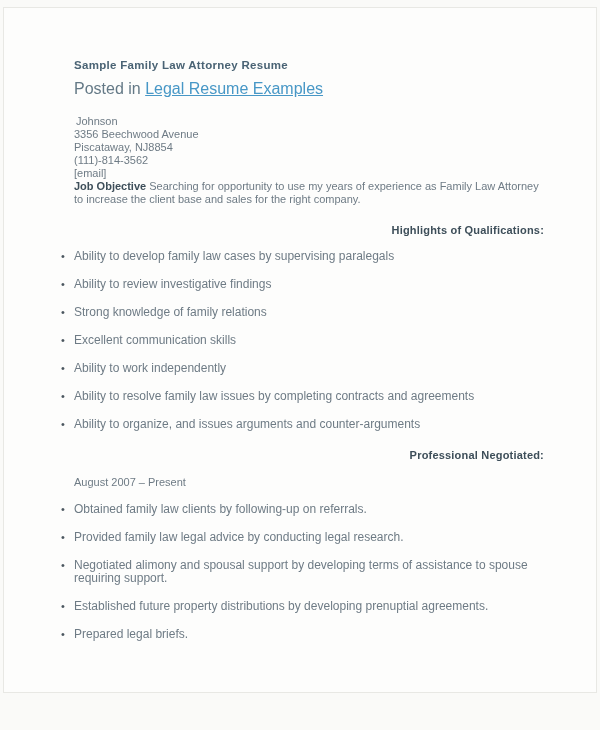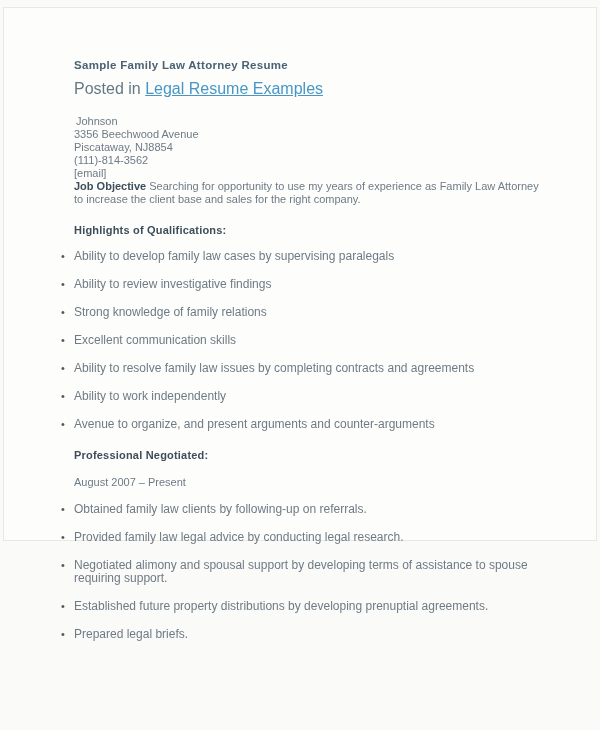--- a/index.html
+++ b/index.html
@@ -5,21 +5,21 @@
   * { margin: 0; padding: 0; box-sizing: border-box; }
   html, body {
     width: 600px; height: 730px;
     background: #fafaf8;
     font-family: "Liberation Sans", "DejaVu Sans", sans-serif;
     overflow: hidden;
   }
   .page-card {
     position: absolute;
     left: 3px; top: 7px;
-    width: 594px; height: 534px;
+    width: 594px; height: 686px;
     background: #fdfdfc;
     border: 1px solid #e8e8e4;
     padding: 51px 52px 0 70px;
   }
   .doc-title {
     font-size: 11.5px;
     font-weight: bold;
     letter-spacing: 0.3px;
     color: #4a6374;
   }
@@ -49,20 +49,21 @@
   .bold-dark {
     font-weight: bold;
     color: #3d4e59;
   }
   .section-heading {
     margin-top: 18px;
     font-size: 11px;
     font-weight: bold;
     letter-spacing: 0.2px;
     color: #3d4e59;
+    text-align: right;
   }
   ul.bullet-list {
     list-style: none;
     margin-top: 14px;
   }
   ul.bullet-list li {
     position: relative;
     font-size: 12px;
     line-height: 13px;
     color: #6e7b85;
@@ -103,23 +104,23 @@
     <div class="objective-para"><span class="bold-dark">Job Objective </span><span>Searching for opportunity to use my years of experience as Family Law Attorney to increase the client base and sales for the right company.</span></div>
   </div>
 
   <div class="section-heading">Highlights of Qualifications:</div>
 
   <ul class="bullet-list">
     <li>Ability to develop family law cases by supervising paralegals</li>
     <li>Ability to review investigative findings</li>
     <li>Strong knowledge of family relations</li>
     <li>Excellent communication skills</li>
+    <li>Ability to work independently</li>
     <li>Ability to resolve family law issues by completing contracts and agreements</li>
-    <li>Ability to work independently</li>
-    <li>Avenue to organize, and present arguments and counter-arguments</li>
+    <li>Ability to organize, and issues arguments and counter-arguments</li>
   </ul>
 
   <div class="section-heading">Professional Negotiated:</div>
 
   <div class="job-block">
     <div>August 2007 – Present</div>
   </div>
 
   <ul class="bullet-list exp-list">
     <li>Obtained family law clients by following-up on referrals.</li>

